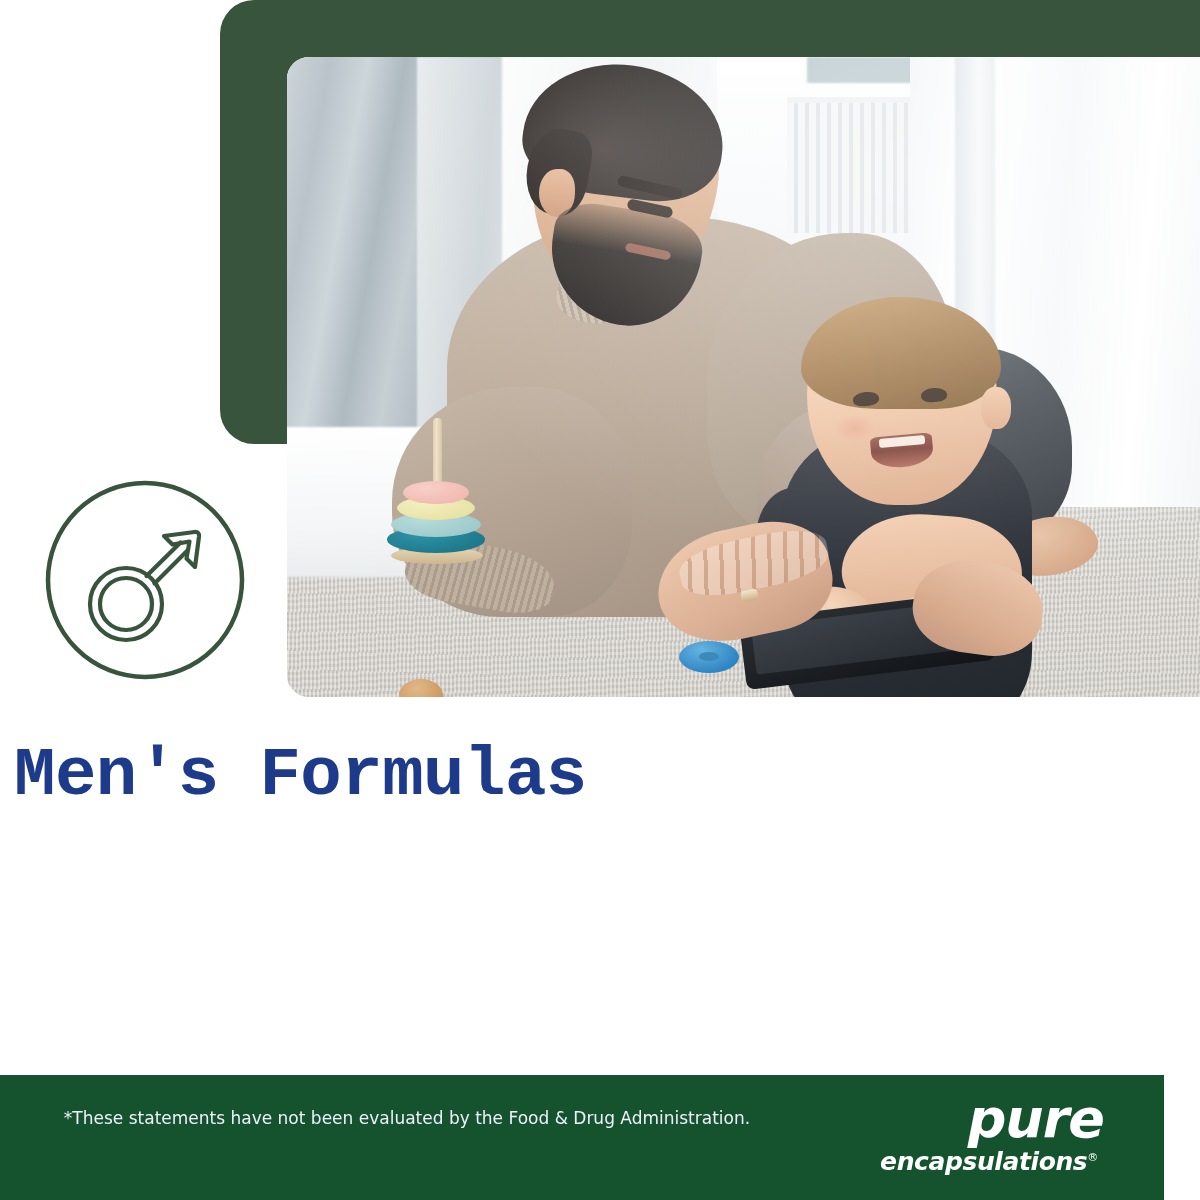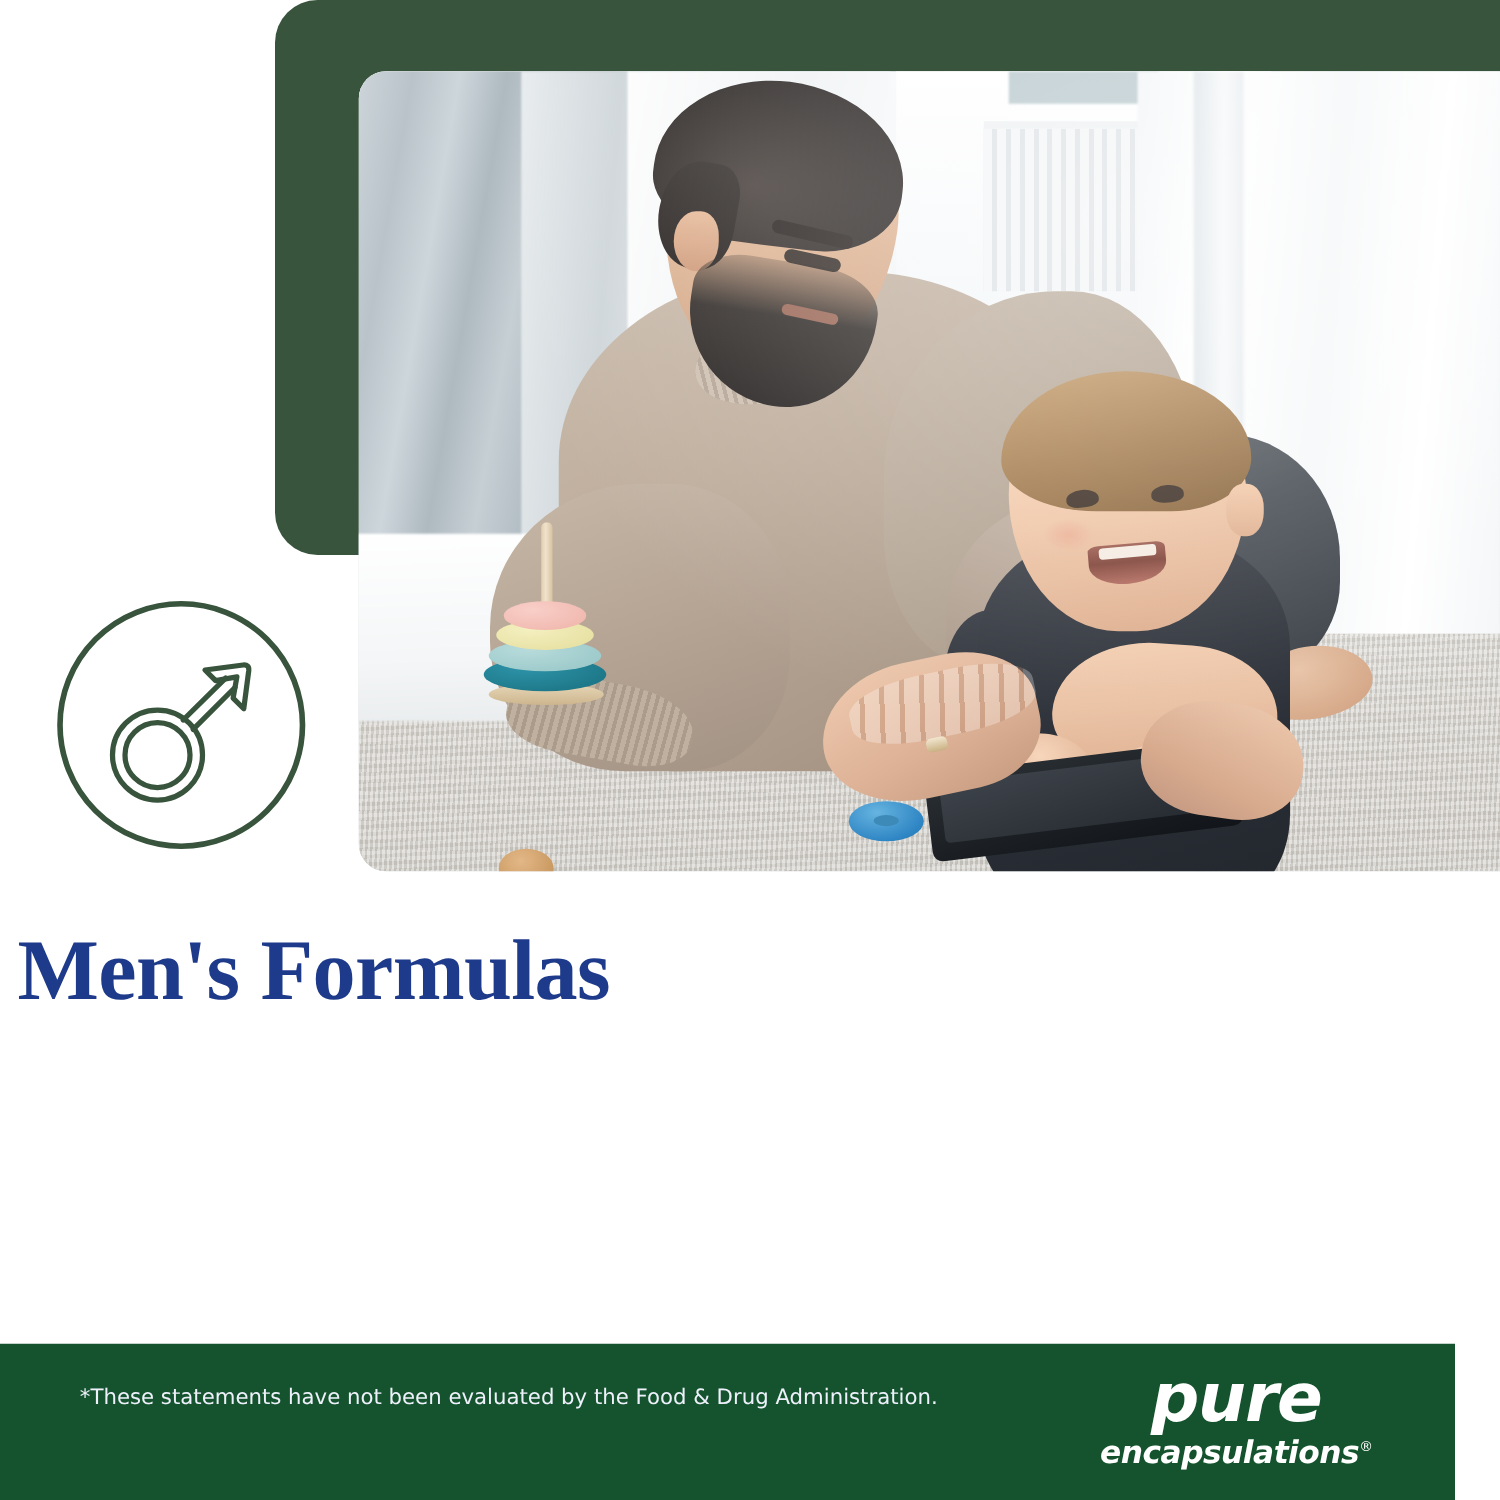--- a/index.html
+++ b/index.html
@@ -408,21 +408,21 @@
   }
 
   
   .content {
     position: absolute;
     left: 14px;
     top: 742px;
     width: 1160px;
   }
   .title {
-    font-family: Liberation Serif, serif;
+    font-family: Liberation Mono, monospace;
     font-size: 69px;
     font-weight: 700;
     color: #1E3A8A;
     letter-spacing: -0.5px;
     line-height: 1.0;
     margin: 0 0 26px 0;
   }
   .subtitle {
     font-family: "DejaVu Sans", sans-serif;
     font-size: 33.5px;
@@ -466,21 +466,20 @@
     text-align: right;
   }
   .logo-pure {
     font-family: "DejaVu Sans", sans-serif;
     font-style: italic;
     font-weight: 700;
     font-size: 54px;
     line-height: 48px;
     letter-spacing: -1px;
     display: block;
-    text-align: center;
   }
   .logo-encap {
     font-family: "DejaVu Sans", sans-serif;
     font-style: italic;
     font-weight: 700;
     font-size: 25px;
     line-height: 30px;
     letter-spacing: -0.4px;
     display: block;
     position: relative;

